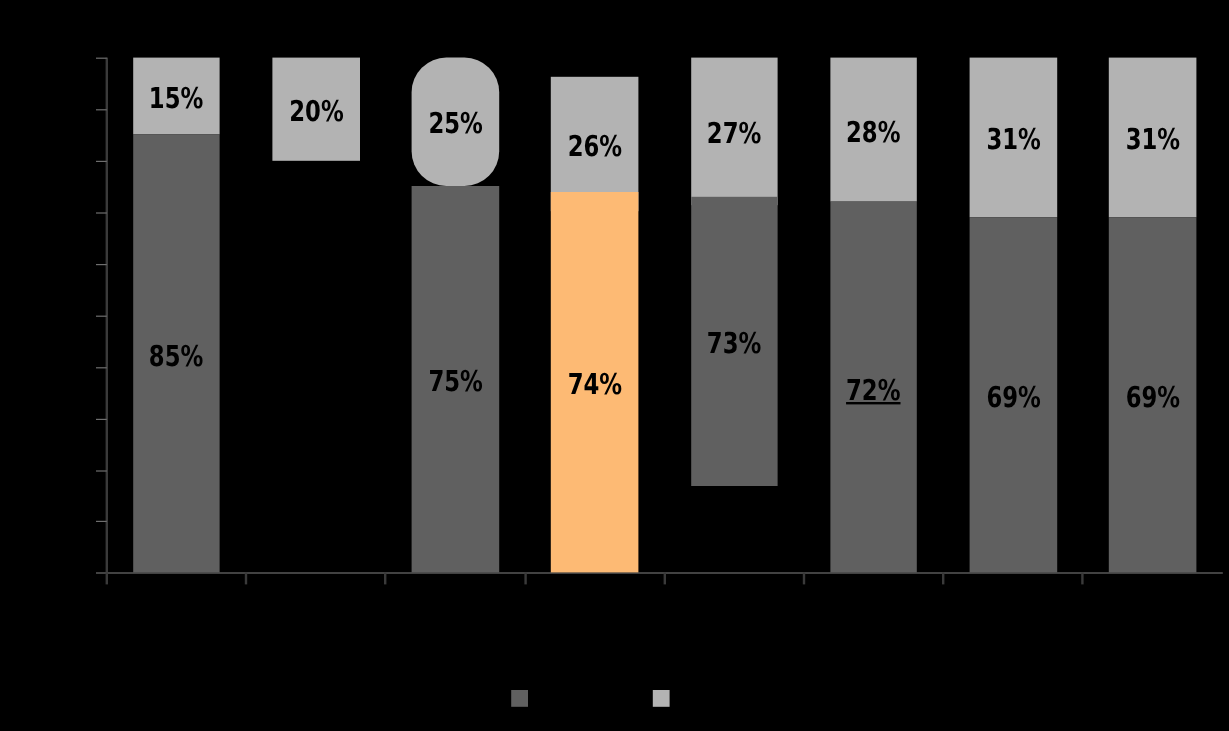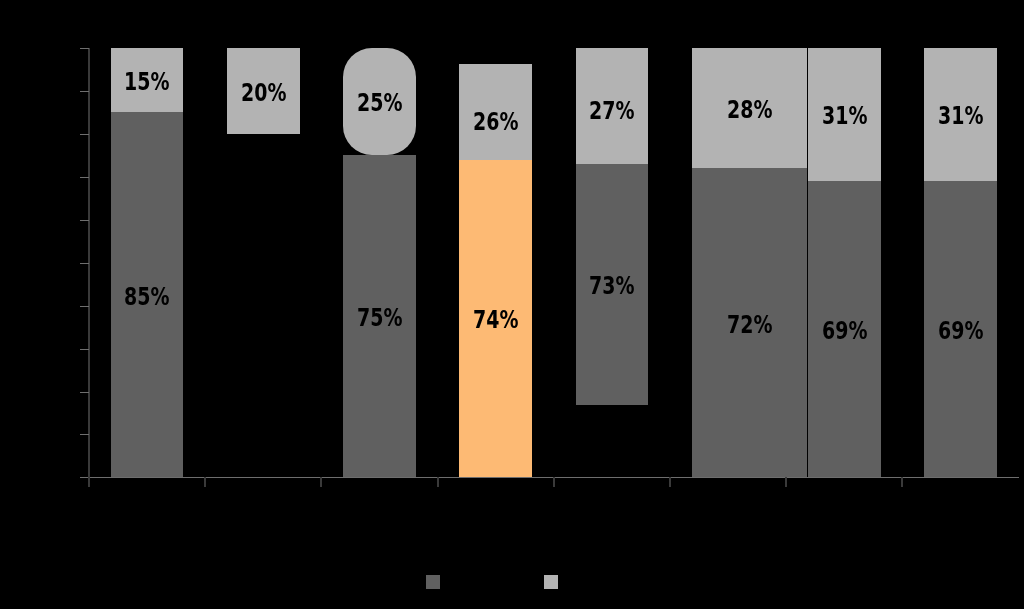--- a/index.html
+++ b/index.html
@@ -97,25 +97,25 @@
     </div>
     <div class="column" style="left: 575.706px; top: 23.9px; width: 72.5px; height: 429.5px;">
       <div class="bar-seg seg-upper" style="top: 0px; height: 123px; background: rgb(179, 179, 179);">
         <span class="bar-label">27%</span>
       </div>
       <div class="bar-seg seg-lower" style="top: 115.965px; height: 241px; background: rgb(96, 96, 96);">
         <span class="bar-label">73%</span>
       </div>
       <div class="axis-tick-label x-tick-label" style="left: 0px; width: 72.5px; top: 441.7px; text-align: center;"></div>
     </div>
-    <div class="column" style="left: 691.919px; top: 23.9px; width: 72.5px; height: 554px; padding-left: 43px;">
+    <div class="column" style="left: 691.919px; top: 23.9px; width: 72.5px; height: 554px;">
       <div class="bar-seg seg-upper" style="top: 0px; height: 120.26px; background: rgb(179, 179, 179);">
         <span class="bar-label">28%</span>
       </div>
-      <div class="bar-seg seg-lower" style="top: 120.26px; height: 309.24px; background: rgb(96, 96, 96);">
+      <div class="bar-seg seg-lower" style="top: 120.26px; height: 309.24px; background: rgb(96, 96, 96); text-decoration: underline;">
         <span class="bar-label">72%</span>
       </div>
       <div class="axis-tick-label x-tick-label" style="left: 0px; width: 72.5px; top: 441.7px; text-align: center;"></div>
     </div>
     <div class="column" style="left: 808.131px; top: 23.9px; width: 72.5px; height: 429.5px;">
       <div class="bar-seg seg-upper" style="top: 0px; height: 133.145px; background: rgb(179, 179, 179);">
         <span class="bar-label">31%</span>
       </div>
       <div class="bar-seg seg-lower" style="top: 133.145px; height: 296.355px; background: rgb(96, 96, 96);">
         <span class="bar-label">69%</span>

